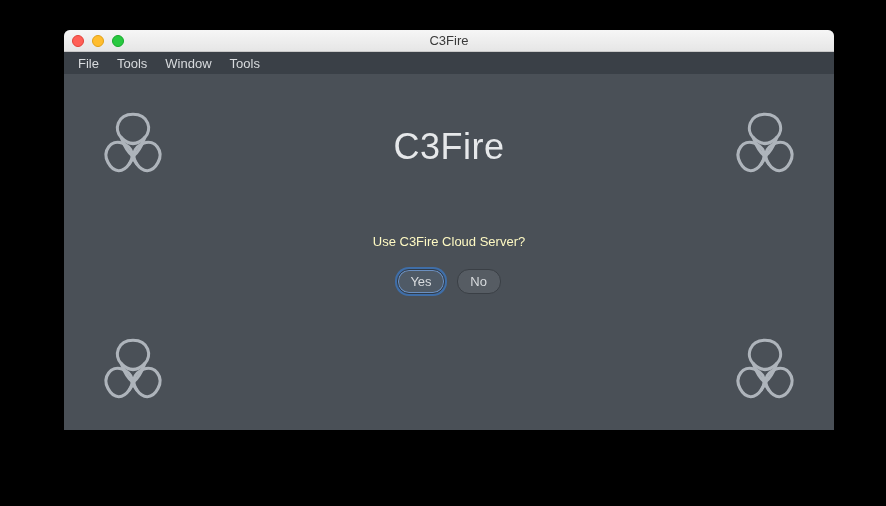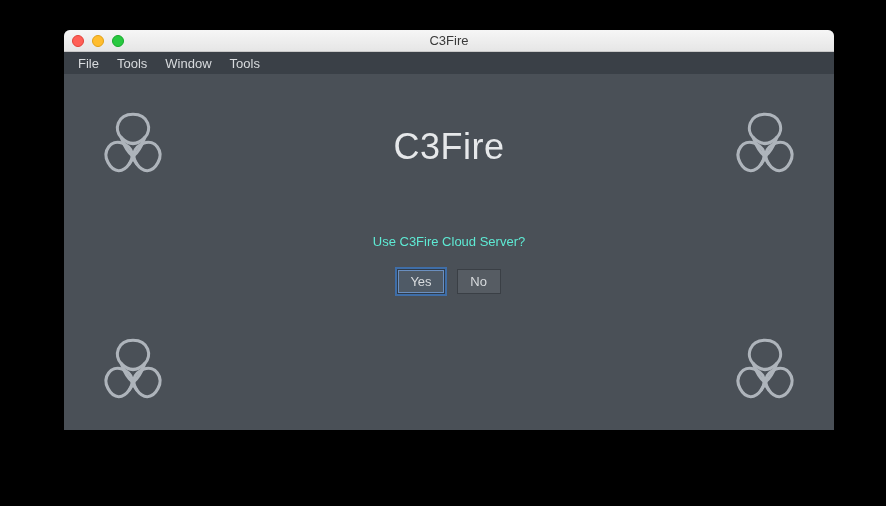--- a/index.html
+++ b/index.html
@@ -78,39 +78,39 @@
       color: #e6e8ea;
       font-size: 36px;
       font-weight: 400;
       letter-spacing: 0.5px;
     }
     .prompt {
       position: absolute;
       top: 160px;
       left: 0; right: 0;
       text-align: center;
-      color: #5eead4;
+      color: #fef9c3;
       font-size: 13px;
     }
     .buttons {
       position: absolute;
       top: 195px;
       left: 0; right: 0;
       display: flex;
       justify-content: center;
       gap: 12px;
     }
     .btn {
       min-width: 44px;
       padding: 4px 12px;
       font-size: 13px;
       color: #d8dbde;
       background: #565c63;
       border: 1px solid #3a3f45;
-      border-radius: 0;
+      border-radius: 12px;
       cursor: pointer;
     }
     .btn.primary {
       background: #4f5a66;
       box-shadow: 0 0 0 2px #3f6ea8, inset 0 0 0 1px #6a8fc0;
       border: 1px solid #2f3a48;
     }
     .knot {
       position: absolute;
       width: 78px;

